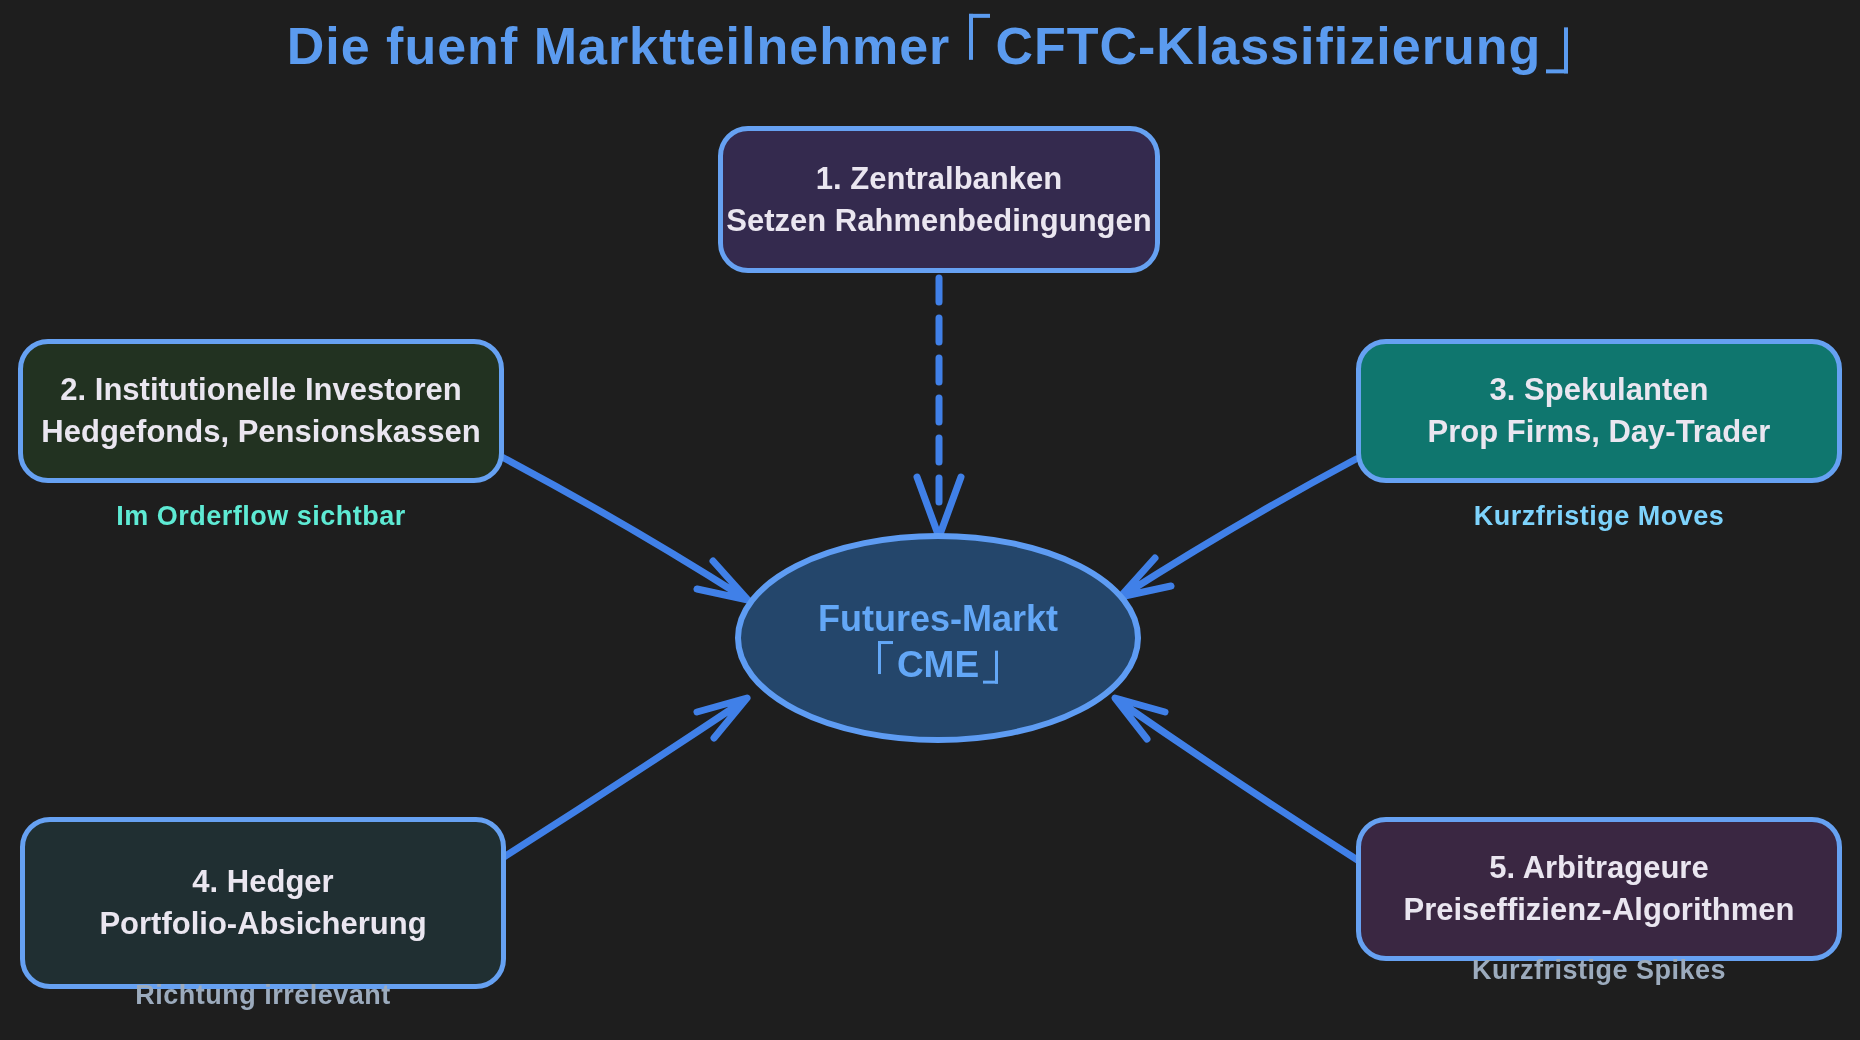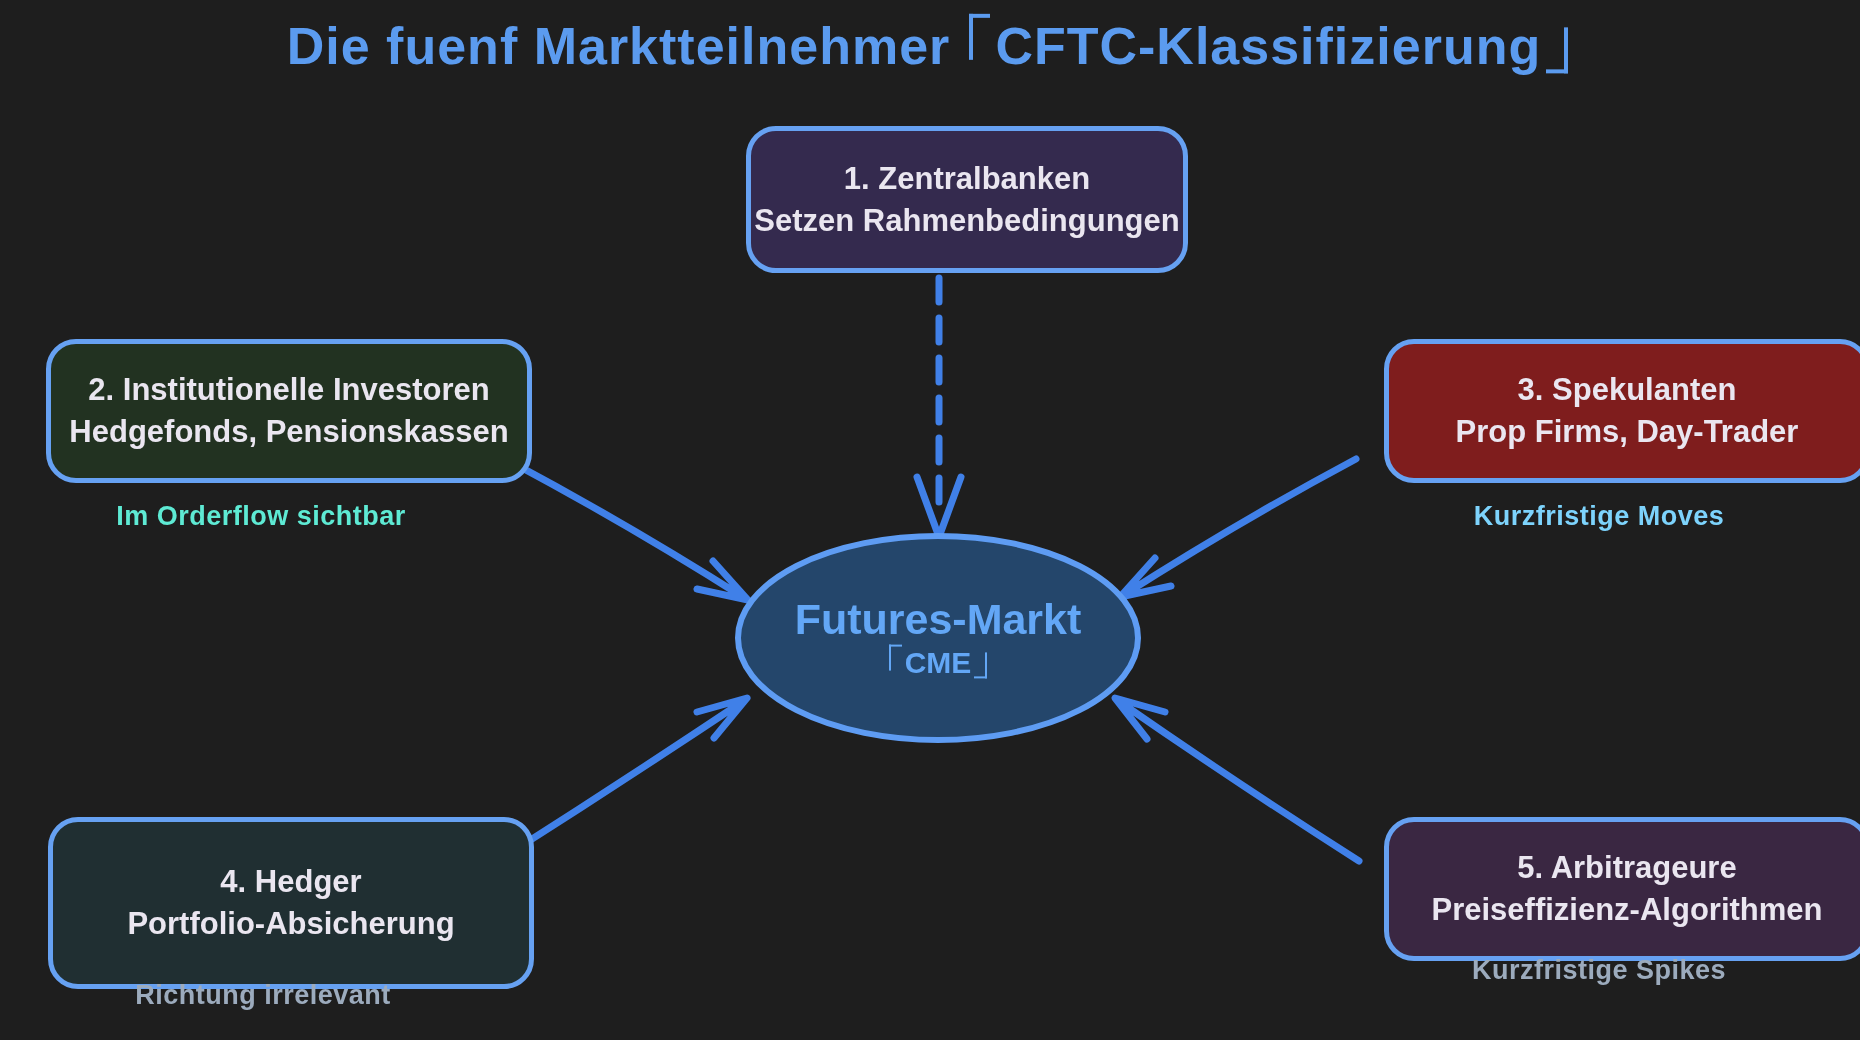--- a/index.html
+++ b/index.html
@@ -32,21 +32,20 @@
   .br-open{border-left:0.09em solid currentColor;border-top:0.09em solid currentColor;transform:translateY(-0.08em);}
   .br-close{border-right:0.09em solid currentColor;border-bottom:0.09em solid currentColor;transform:translateY(0.18em);}
   .title .br-open{margin-left:0.35em;}
 
   .box{
     position:absolute;z-index:2;box-sizing:border-box;
     border:5px solid var(--box_border);border-radius:30px;
     display:flex;flex-direction:column;align-items:center;justify-content:center;
     color:var(--box_text);font-weight:700;font-size:31px;line-height:42px;
     text-align:center;
-    margin-left:28px;
   }
   .box1{left:718px;top:126px;width:442px;height:147px;}
   .box2{left:18px; top:339px;width:486px;height:144px;}
   .box3{left:1356px;top:339px;width:486px;height:144px;}
   .box4{left:20px; top:817px;width:486px;height:172px;}
   .box5{left:1356px;top:817px;width:486px;height:144px;}
 
   .caption{
     position:absolute;z-index:2;text-align:center;
     font-size:27px;font-weight:700;letter-spacing:0.5px;
@@ -54,22 +53,22 @@
   .cap2{left:18px;  top:501px;width:486px;}
   .cap3{left:1356px;top:501px;width:486px;}
   .cap4{left:20px;  top:980px;width:486px;}
   .cap5{left:1356px;top:955px;width:486px;text-align:center;}
 
   .center-label{
     position:absolute;left:738px;top:598px;width:400px;z-index:2;
     display:flex;flex-direction:column;align-items:center;gap:4px;
     color:var(--ellipse_text);font-weight:700;text-align:center;
   }
-  .center-name{font-size:43px;line-height:42px;text-align:center;}
-  .center-sub{font-size:30px;line-height:38px;}
+  .center-name{font-size:36px;line-height:42px;text-align:center;}
+  .center-sub{font-size:37px;line-height:38px;}
 </style>
 </head>
 <body>
 
 <div class="canvas">
 
   <svg class="layer" width="1860" height="1040" viewBox="0 0 1860 1040">
 
     <path class="arrow dashed" d="M939 278 L939 515"></path>
     <path class="arrow" d="M917 477 L939 537 L961 477"></path>
@@ -92,21 +91,21 @@
   <div class="box box1" style="background-color: rgb(52, 42, 78);">
     <div>1. Zentralbanken</div>
     <div>Setzen Rahmenbedingungen</div>
   </div>
 
   <div class="box box2" style="background-color: rgb(34, 50, 33);">
     <div>2. Institutionelle Investoren</div>
     <div>Hedgefonds, Pensionskassen</div>
   </div>
 
-  <div class="box box3" style="background-color: #7f1d1d;">
+  <div class="box box3" style="background-color: #0f766e;">
     <div>3. Spekulanten</div>
     <div>Prop Firms, Day-Trader</div>
   </div>
 
   <div class="box box4" style="background-color: rgb(32, 47, 50);">
     <div>4. Hedger</div>
     <div>Portfolio-Absicherung</div>
   </div>
 
   <div class="box box5" style="background-color: rgb(58, 39, 66);">

